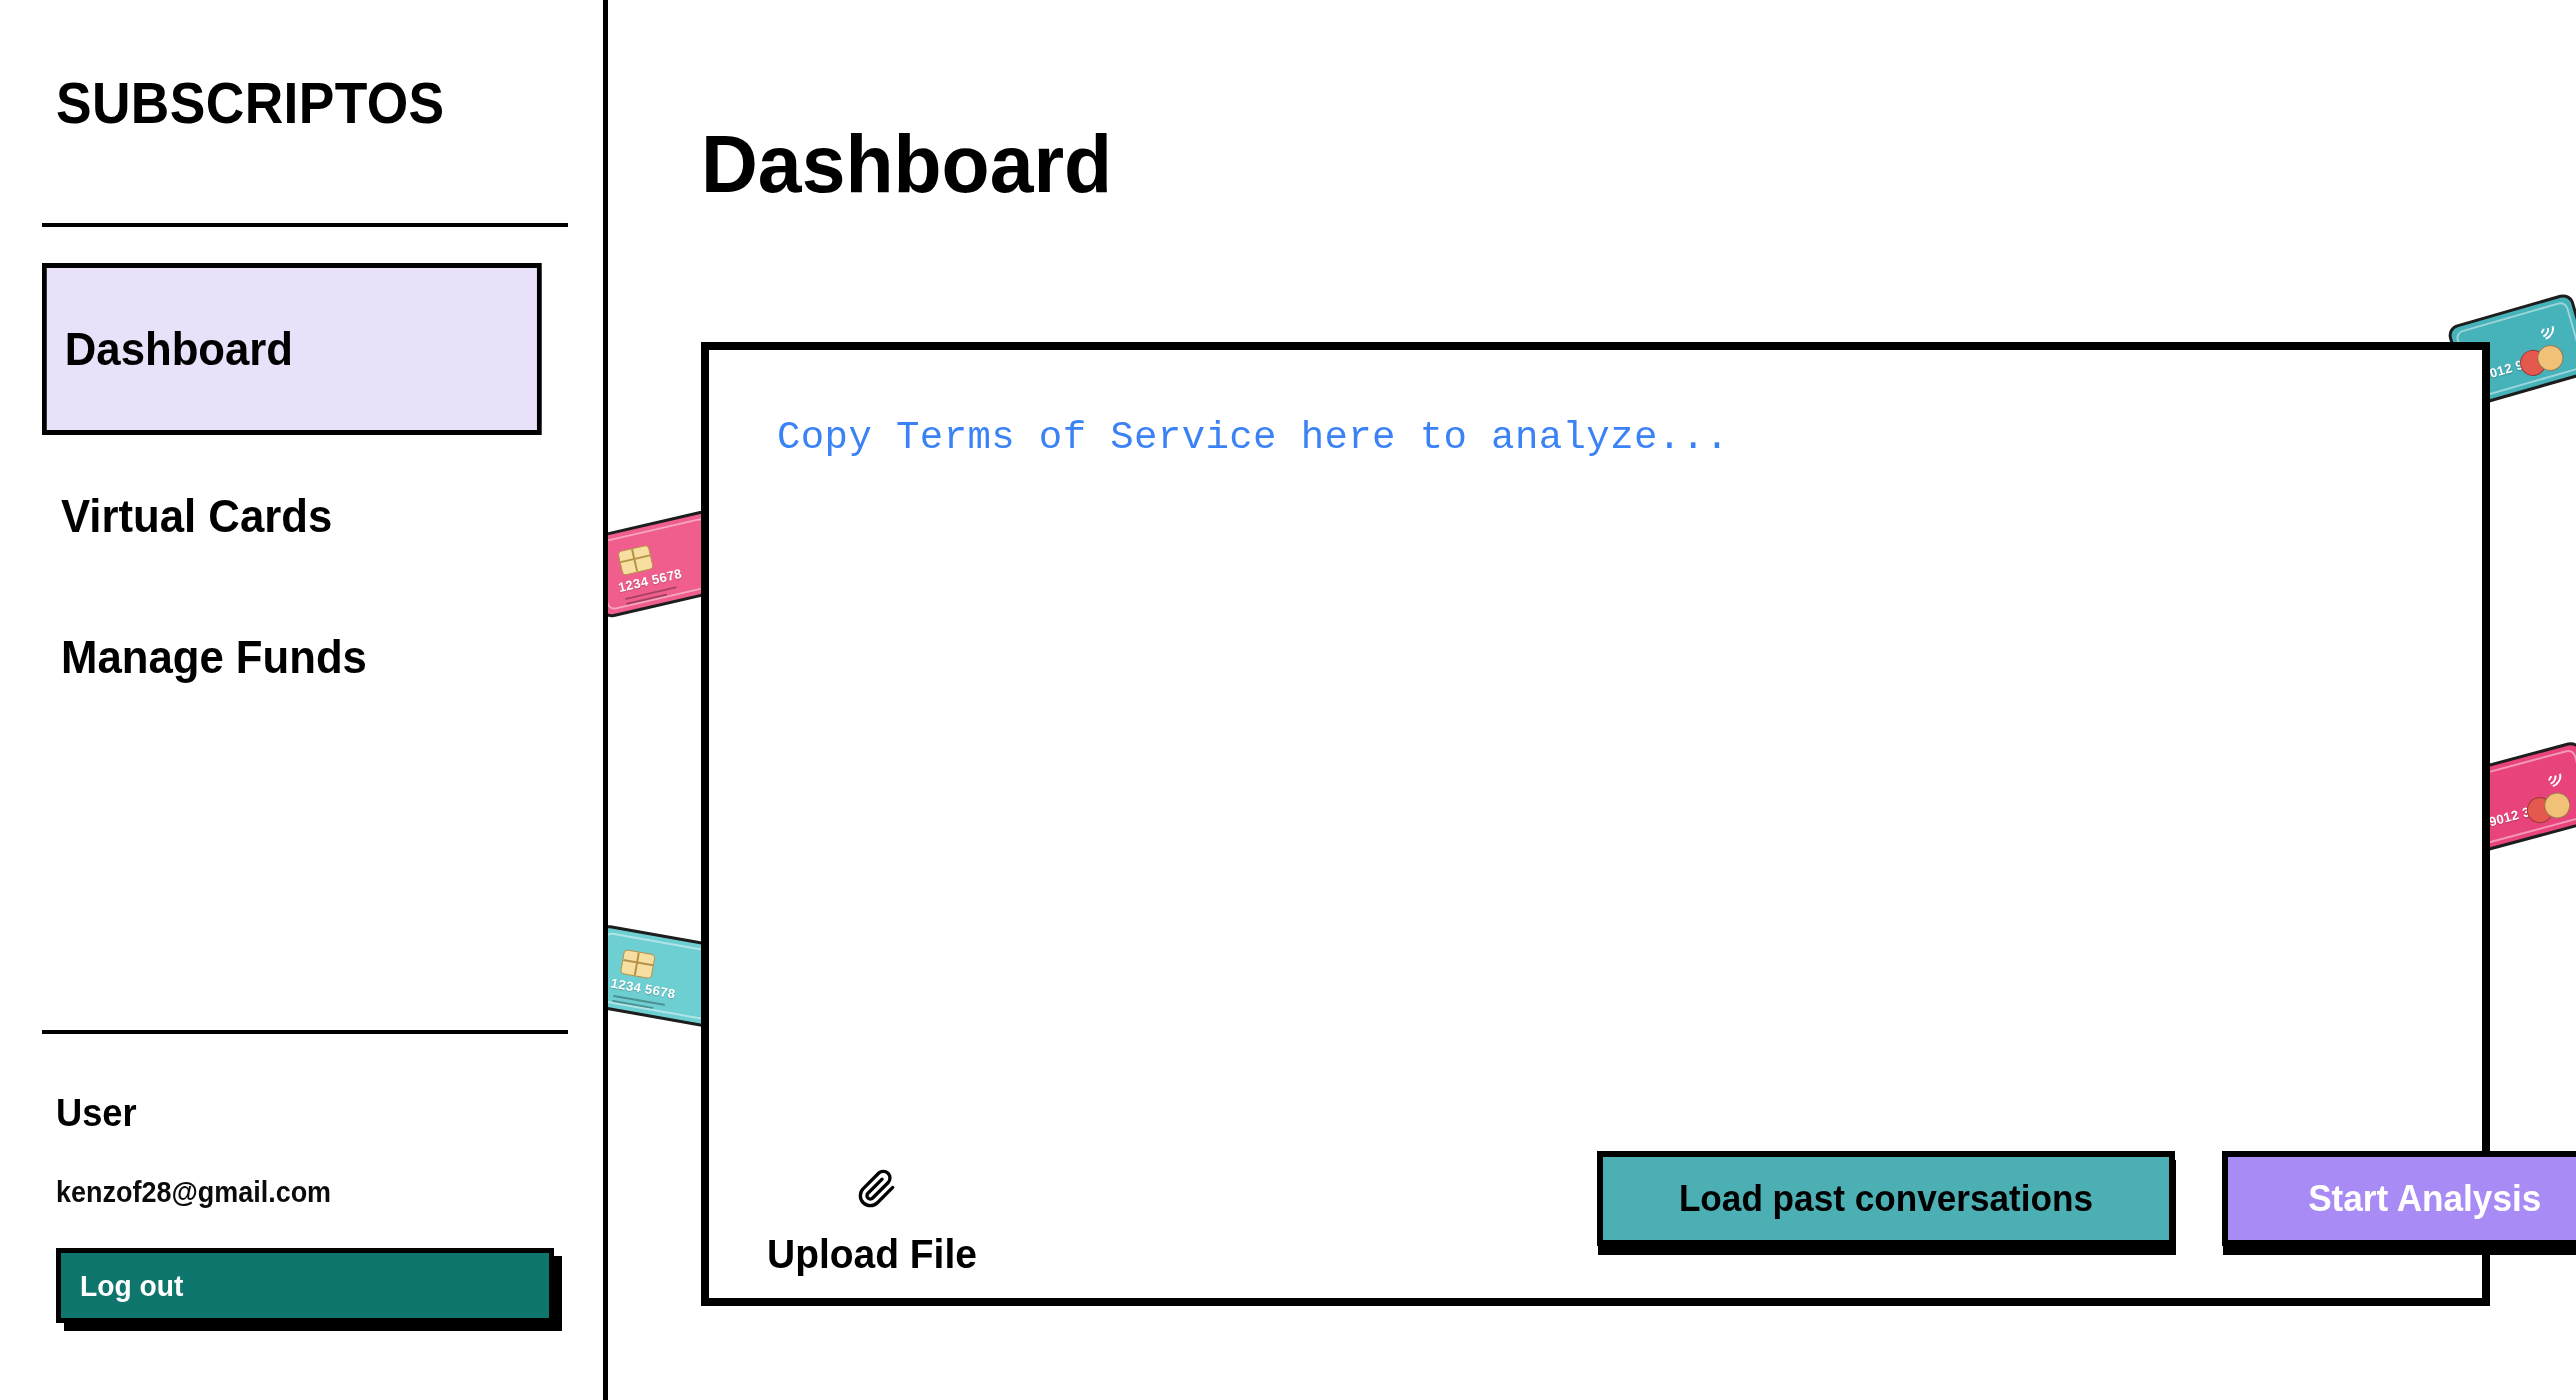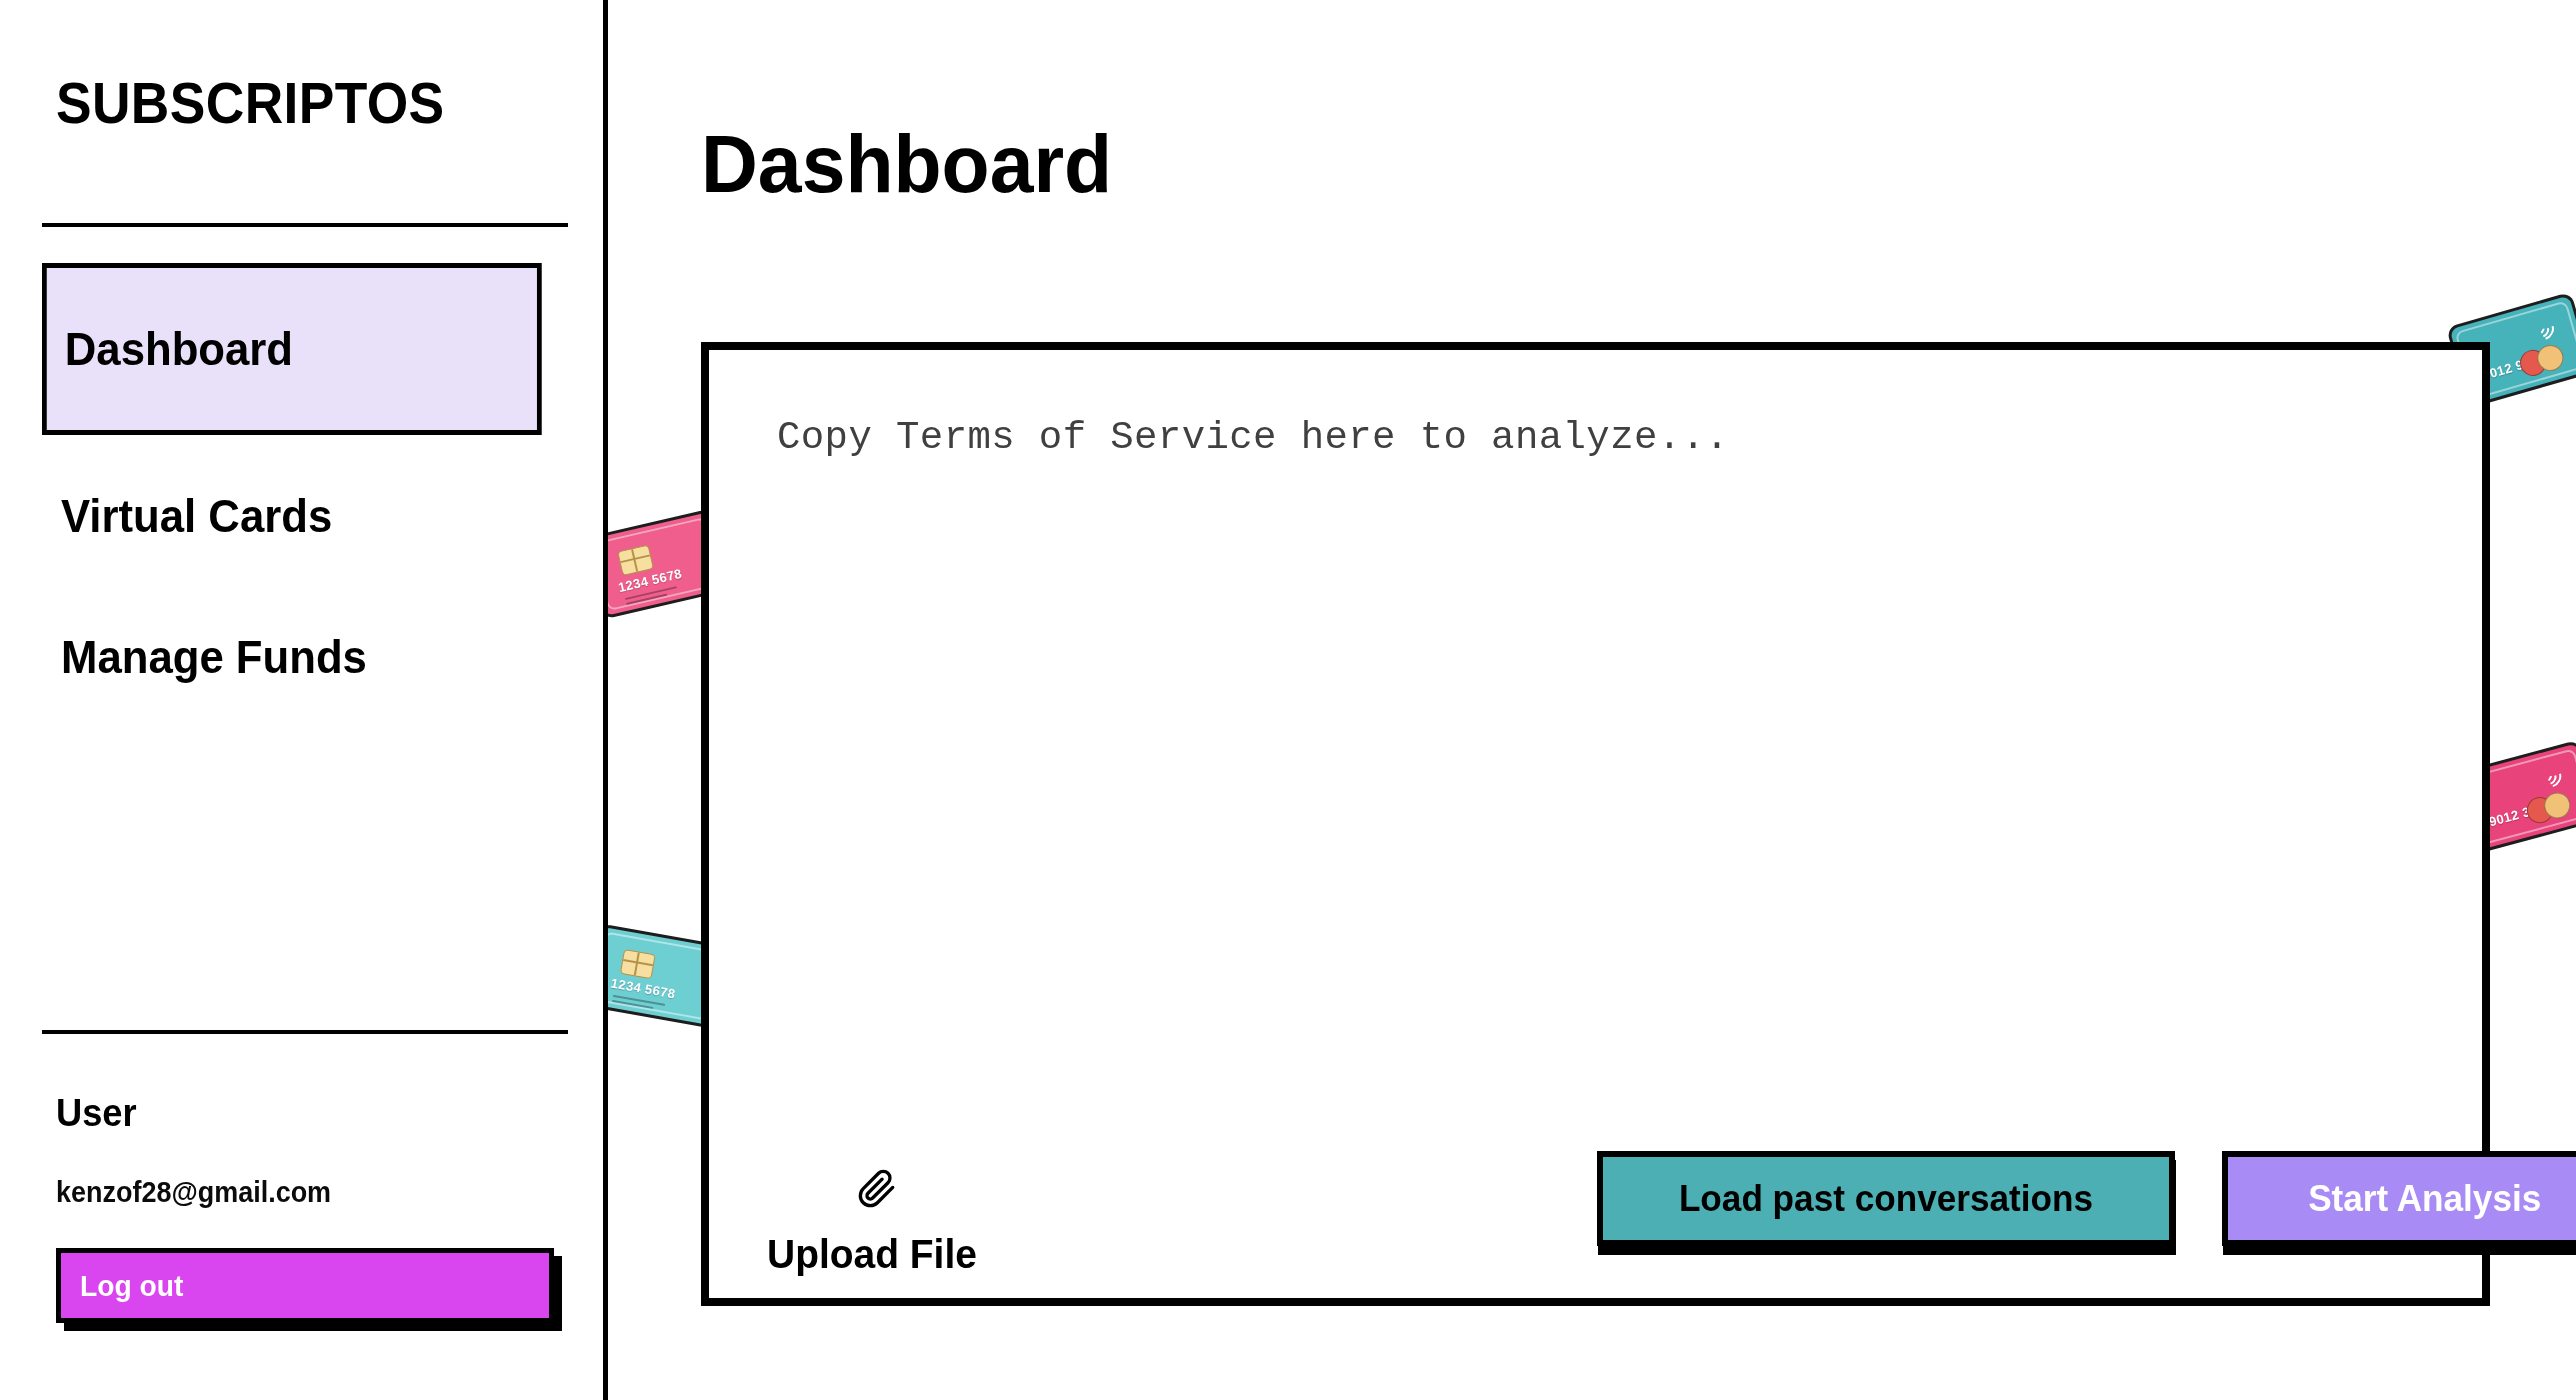--- a/index.html
+++ b/index.html
@@ -142,21 +142,21 @@
     width: 498px;
     height: 75px;
     background: #000000;
   }
   .logout-btn {
     position: absolute;
     left: 0;
     top: 0;
     width: 498px;
     height: 75px;
-    background: #d946ef;
+    background: #0f766e;
     border: 5.3px solid #000000;
     box-sizing: border-box;
     display: flex;
     align-items: center;
     padding-left: 19px;
     color: #ffffff;
     font-size: 30px;
     font-weight: 700;
     cursor: pointer;
   }
@@ -313,21 +313,21 @@
     z-index: 3;
   }
 
   .ta-placeholder {
     position: absolute;
     left: 68px;
     top: 63px;
     right: 53px;
     font-family: "Liberation Mono", "DejaVu Sans Mono", monospace;
     font-size: 39px;
-    color: #404040;
+    color: #3b82f6;
     letter-spacing: 0.4px;
     line-height: 1.3;
     white-space: nowrap;
     overflow: hidden;
   }
 
   .ta-hit {
     position: absolute;
     left: 0; top: 0;
     width: 100%;

